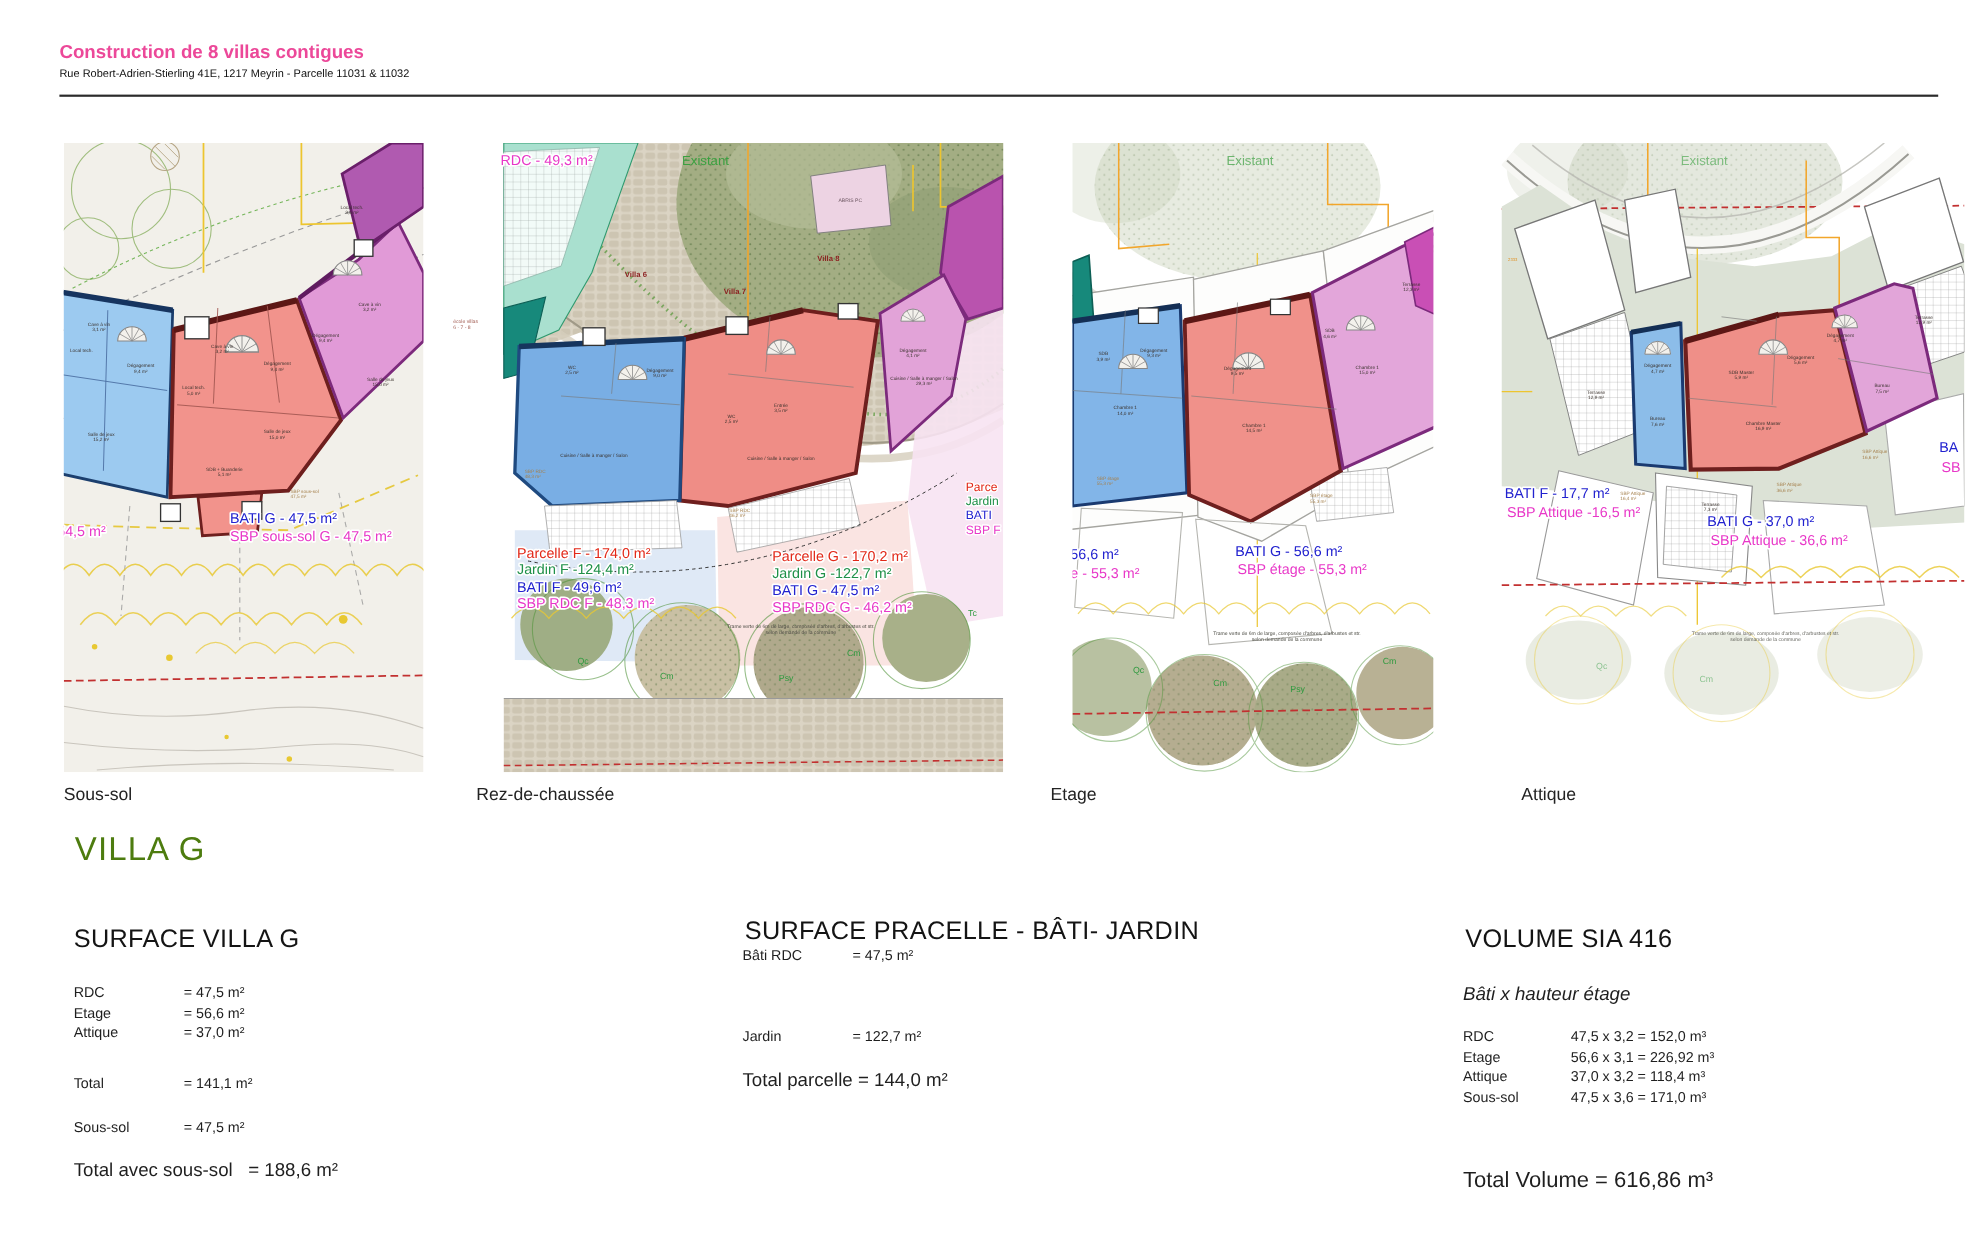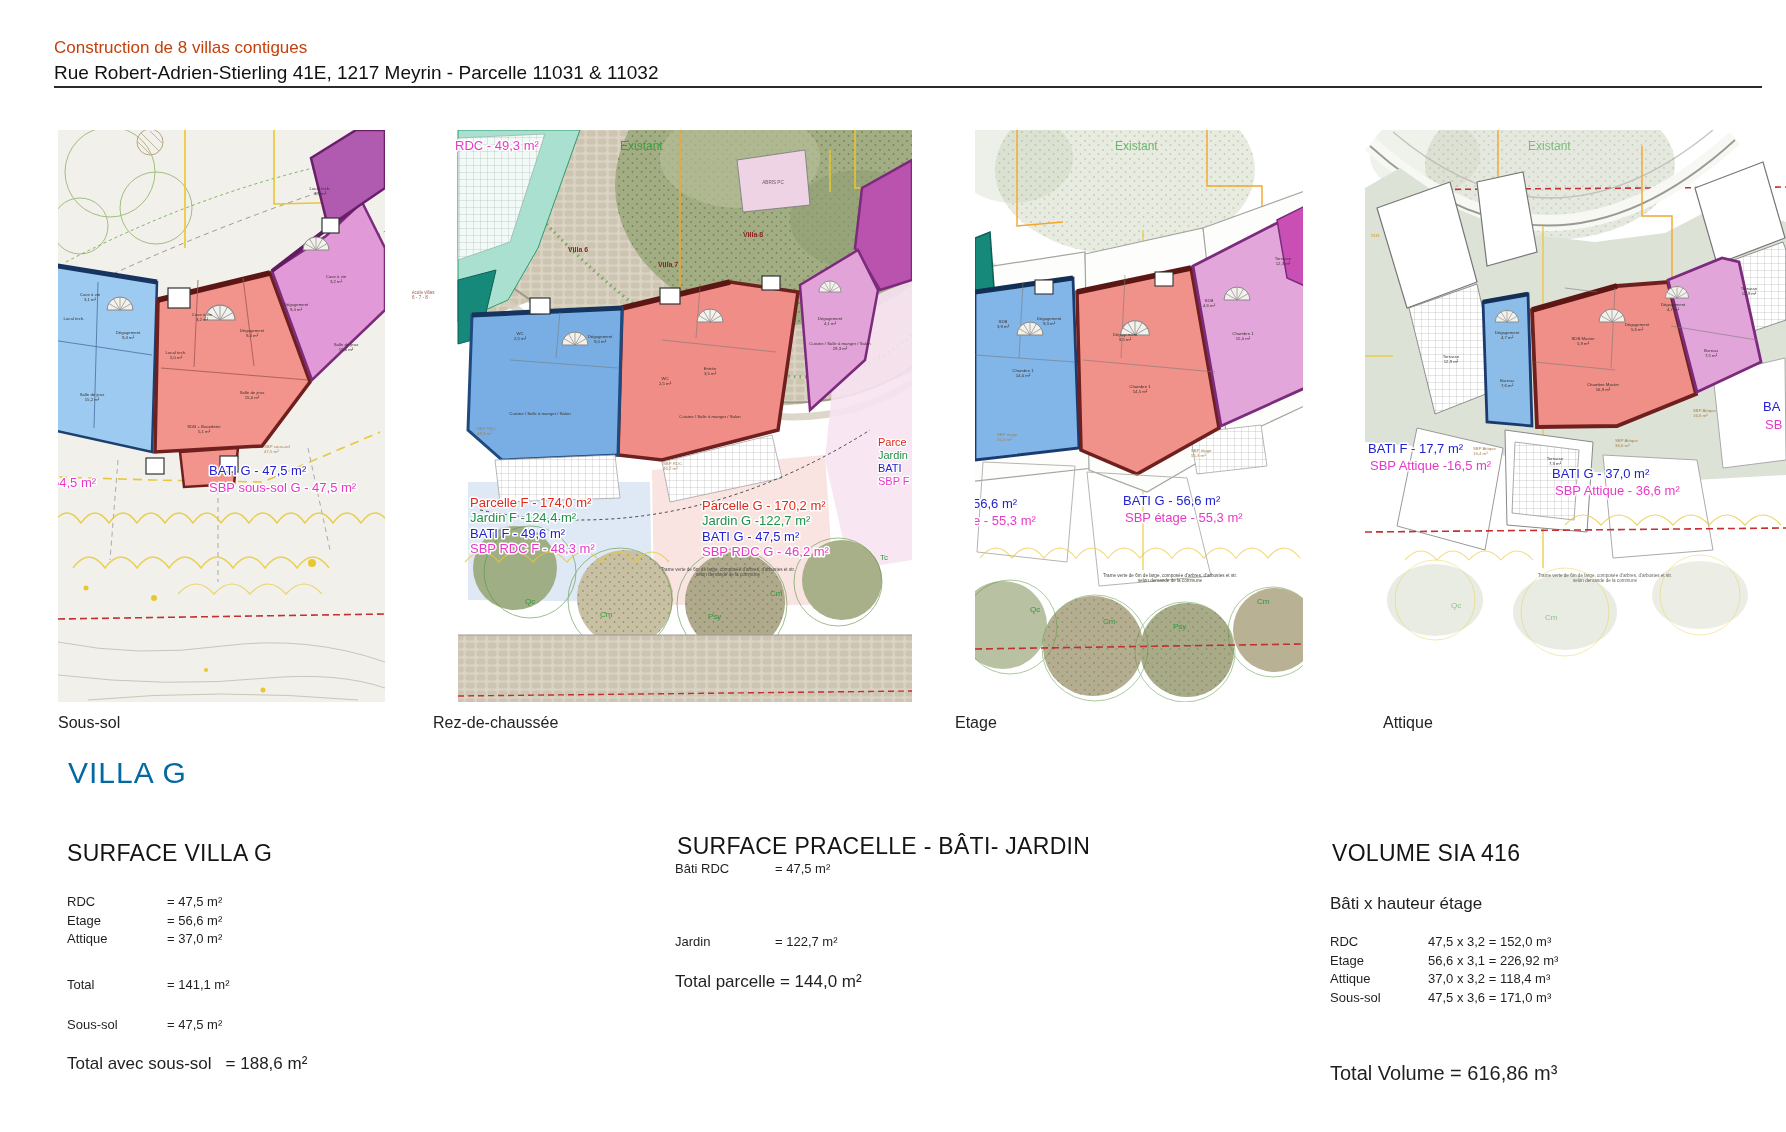--- a/index.html
+++ b/index.html
@@ -1,27 +1,27 @@
 <!DOCTYPE html>
 <html><head>
 <meta charset="utf-8">
 <style>
   html,body{margin:0;padding:0}
   body{width:1786px;height:1132px;background:#fff;font-family:"Liberation Sans",sans-serif;position:relative;overflow:hidden;color:#1f1f1f}
   .abs{position:absolute}
-  .hdr-title{font-size:17px;font-weight:normal;color:#c2410c}
-  .hdr-sub{font-size:19px;color:#111}
+  .hdr-title{font-size:17px;font-weight:bold;color:#ec4899}
+  .hdr-sub{font-size:10px;color:#111}
   .rule{border-top:2px solid #2b2b2b;width:1708px}
   .caption{font-size:16px;color:#232323}
-  .villa-title{font-size:30px;letter-spacing:1px;color:#0369a1}
+  .villa-title{font-size:30px;letter-spacing:1px;color:#4d7c0f}
   .sec-title{font-size:23px;color:#141414;letter-spacing:.3px}
   .rows .row{display:flex;font-size:13px;line-height:18.5px}
   .row .lbl{width:100px;flex:none}
   .bold{font-weight:normal}
-  .italic{}
+  .italic{font-style:italic}
   .gap14{display:flex;gap:14px;font-size:17px}
   svg{display:block}
   svg text{font-family:"Liberation Sans",sans-serif}
   .rl{font-size:4.3px;fill:#3a322d;text-anchor:middle}
   .tan{font-size:4.3px;fill:#a5804d}
   .ann{font-size:13px;paint-order:stroke;stroke:#fff;stroke-width:3px;stroke-linejoin:round}
   .ann.sm{font-size:11px;stroke-width:2.5px}
   .b{fill:#2222cf}.m{fill:#e838c8}.rr{fill:#e22818}.gg{fill:#1f9048}
   .ex{font-size:12px;fill:#3aa040}
   .gl{font-size:8px;fill:#2f9a3f}

